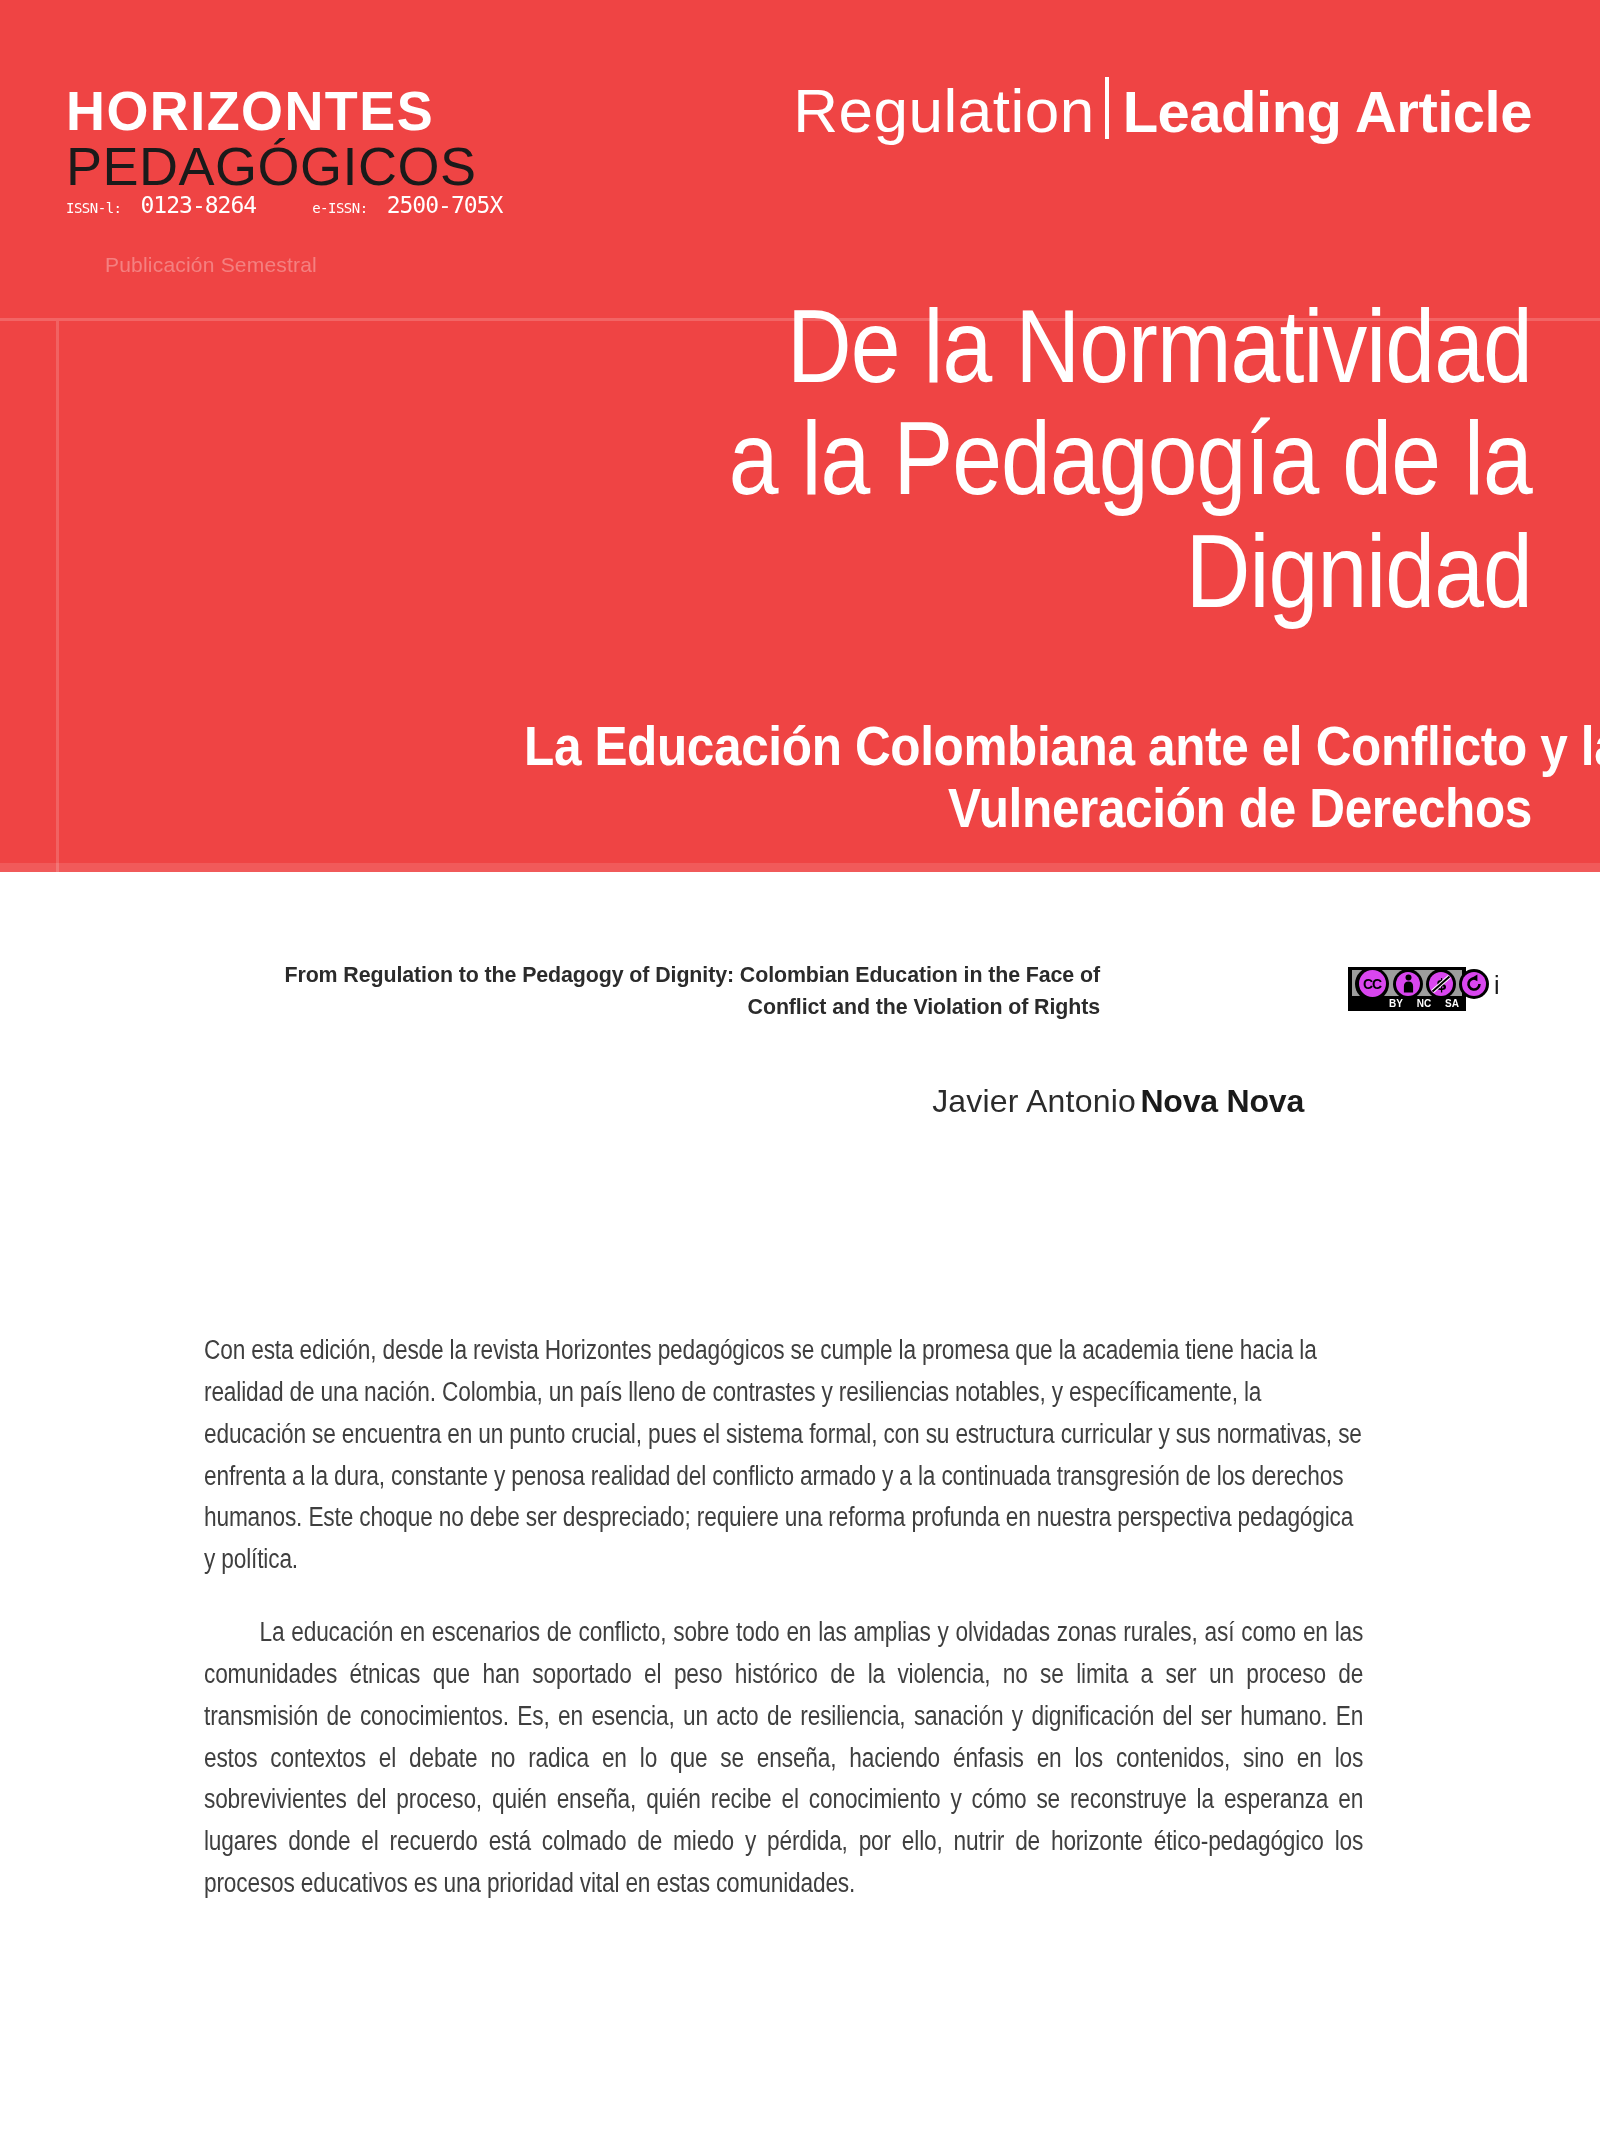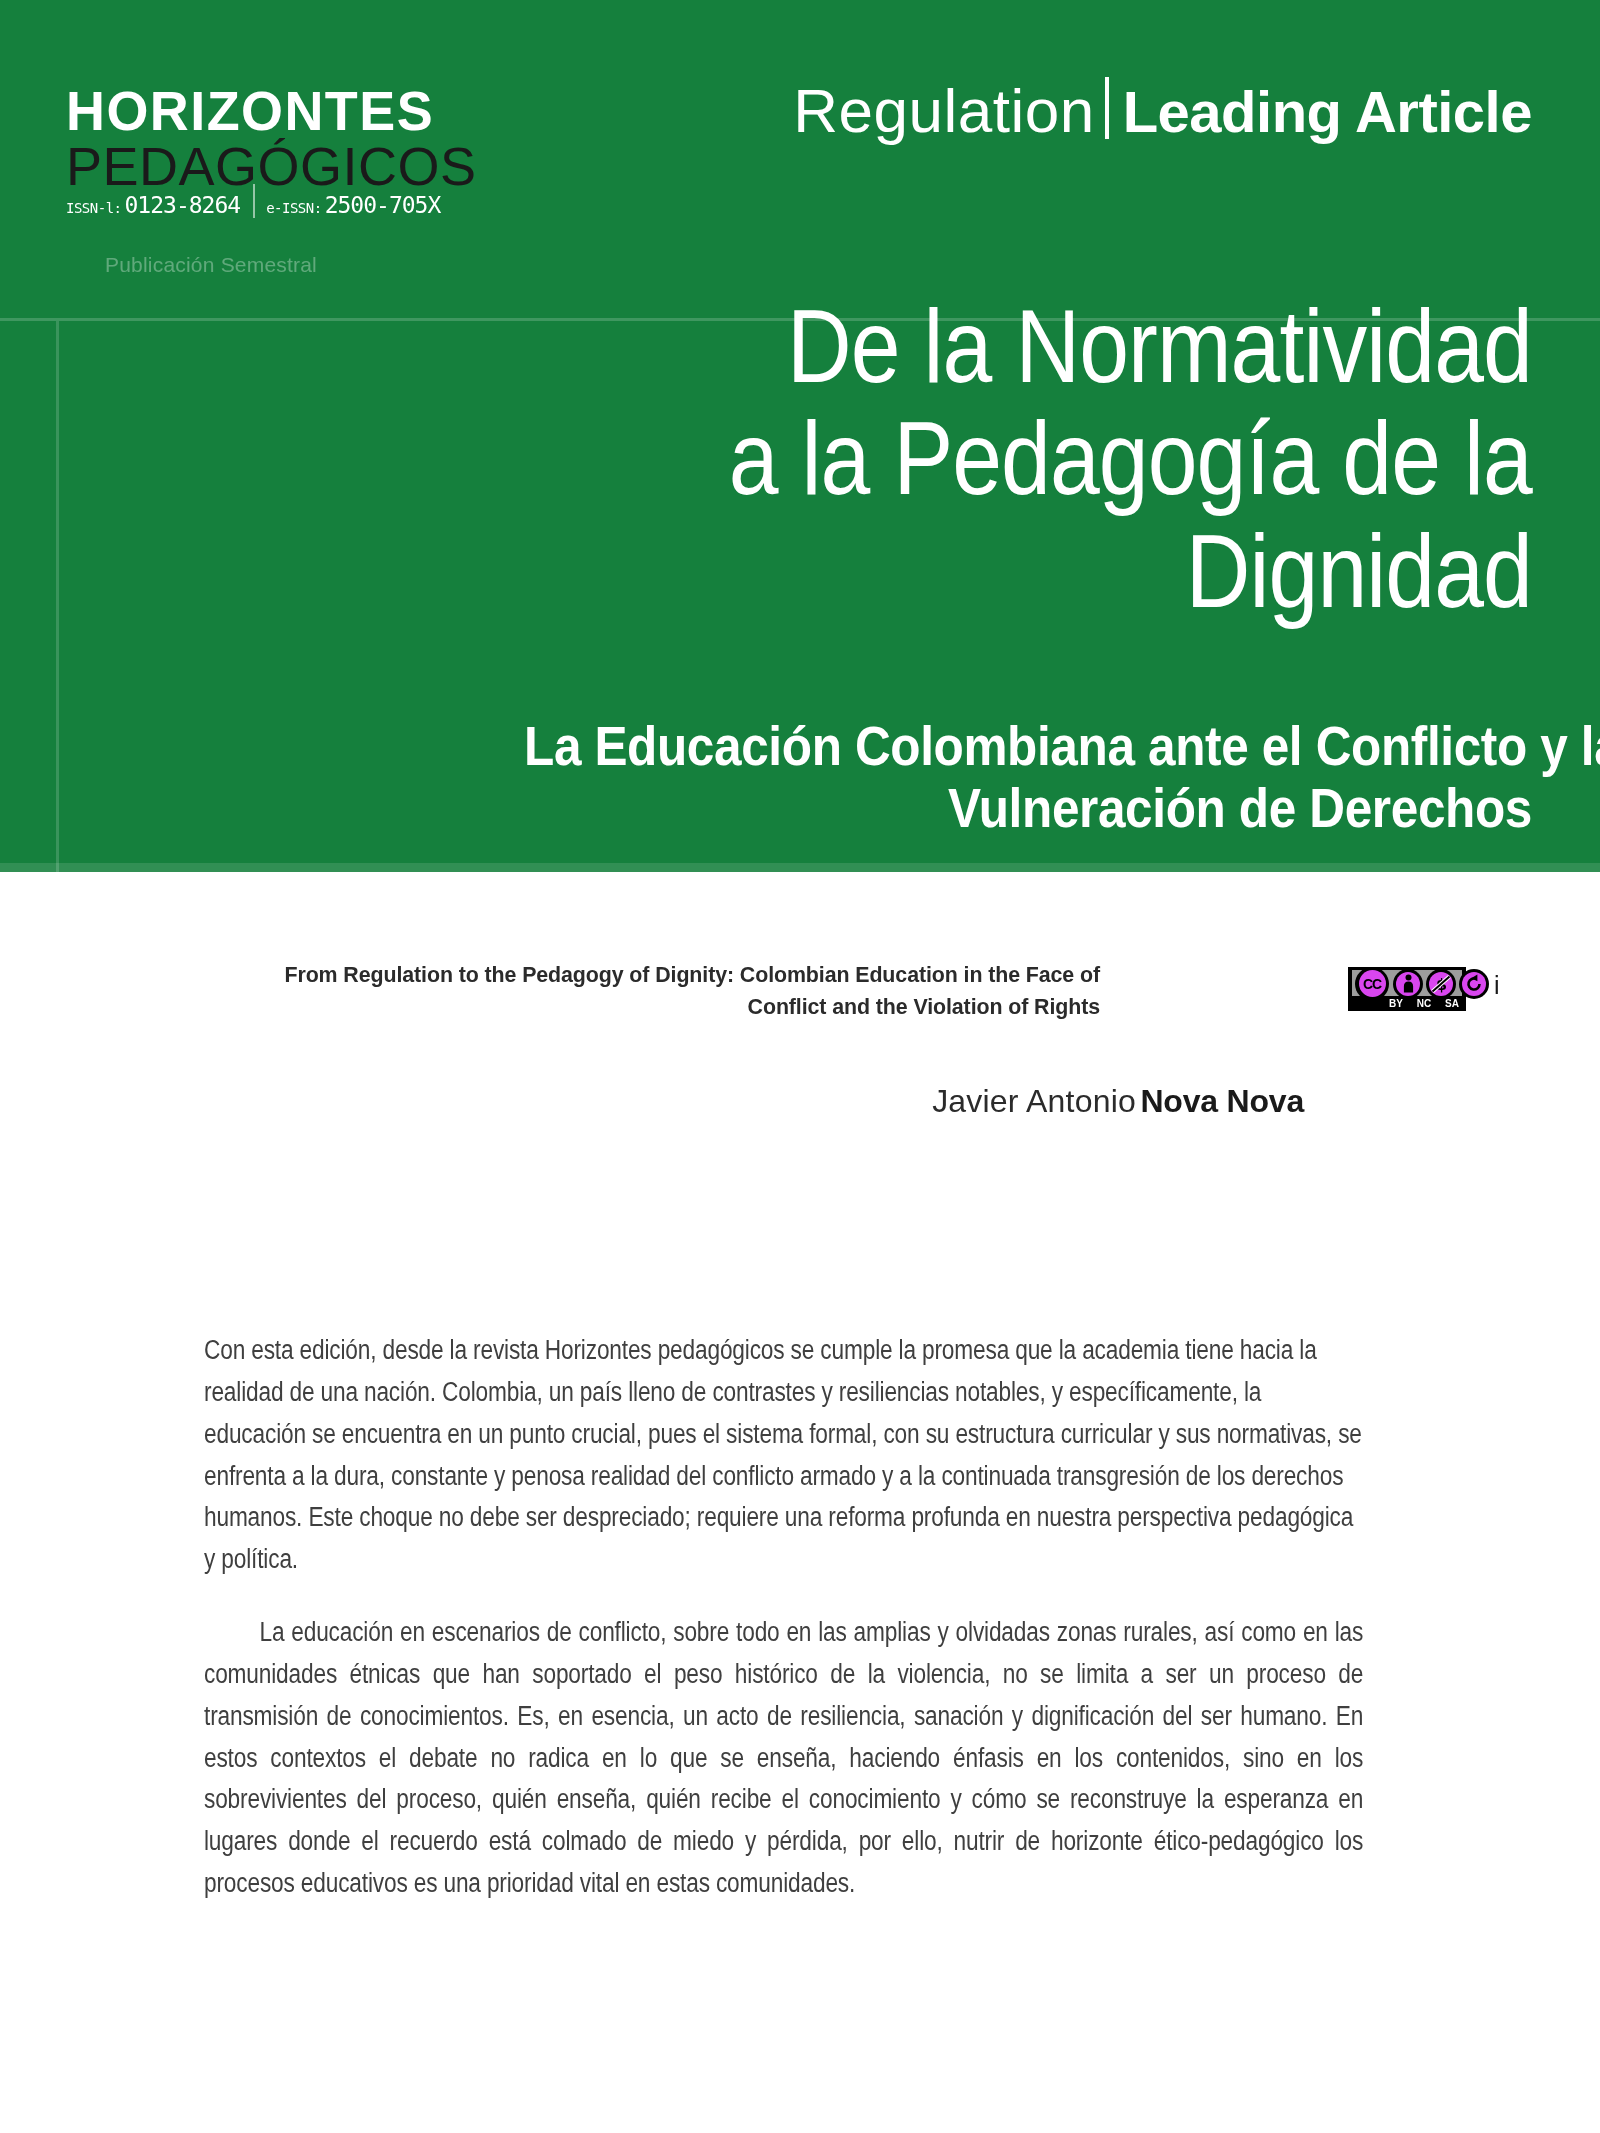--- a/index.html
+++ b/index.html
@@ -10,21 +10,21 @@
     font-family:"Liberation Sans", sans-serif;
     overflow:hidden;
     position:relative;
   }
 
   
   .masthead{
     position:relative;
     width:1600px;
     height:872px;
-    background:#15803d;
+    background:#ef4444;
     overflow:hidden;
   }
   .masthead .inner-rule{
     position:absolute;
     left:0; top:318px; width:1600px; height:3px;
     background:rgba(255,255,255,0.18);
   }
   .masthead .vert-rule{
     position:absolute;
     left:56px; top:321px; width:3px; height:551px;
@@ -56,21 +56,21 @@
     color:#1a1a1a;
     line-height:1.0;
     margin-top:2px;
     white-space:nowrap;
   }
   .logo-issn{
     position:relative;
     margin-top:-9px;
     display:flex;
     align-items:flex-end;
-    gap:0px;
+    gap:16px;
     white-space:nowrap;
     color:#ffffff;
     font-family:"DejaVu Sans Mono", monospace;
   }
   .issn-lab{ font-size:14px; letter-spacing:-0.5px; padding-bottom:2px;}
   .issn-num{ font-size:23px; letter-spacing:-1px; margin-left:3px;}
   .issn-div{
     display:inline-block;
     width:2px; height:34px;
     background:rgba(255,255,255,0.55);

